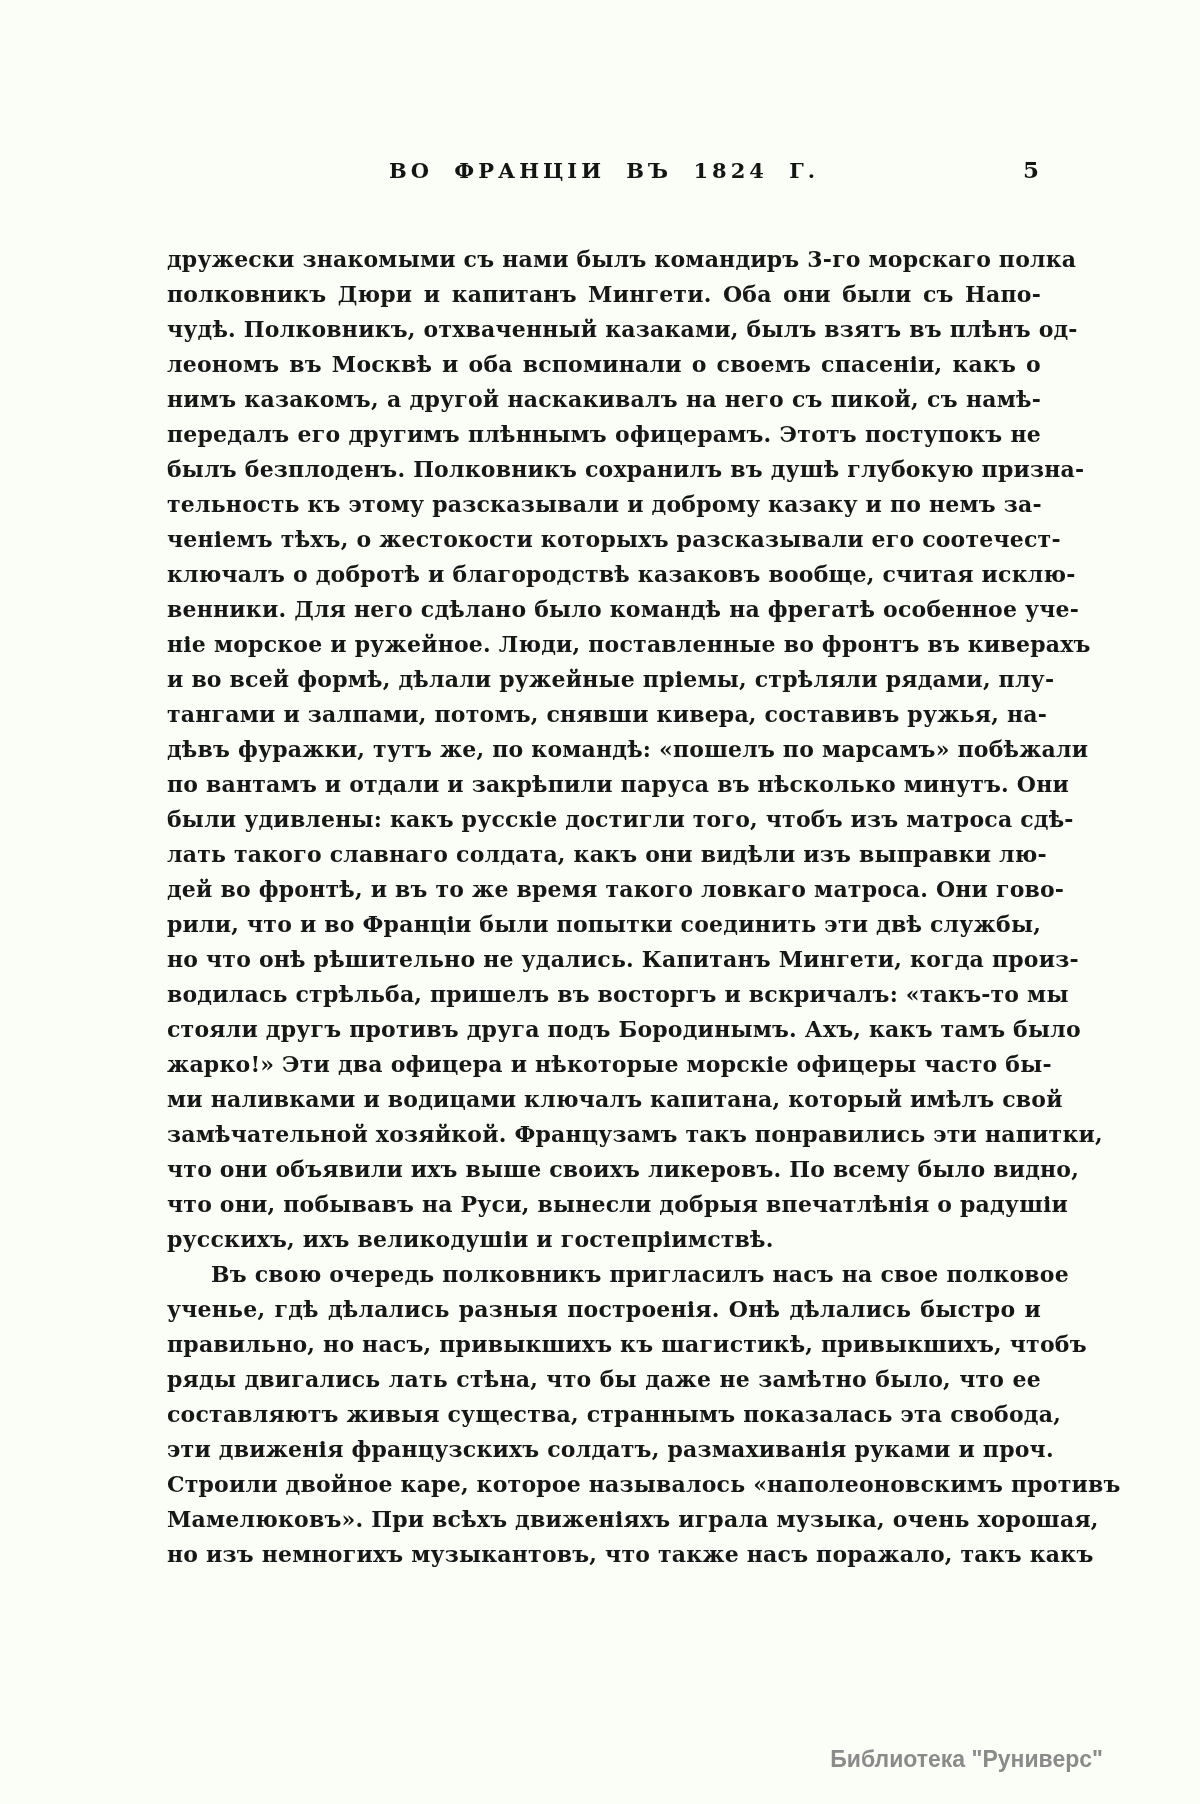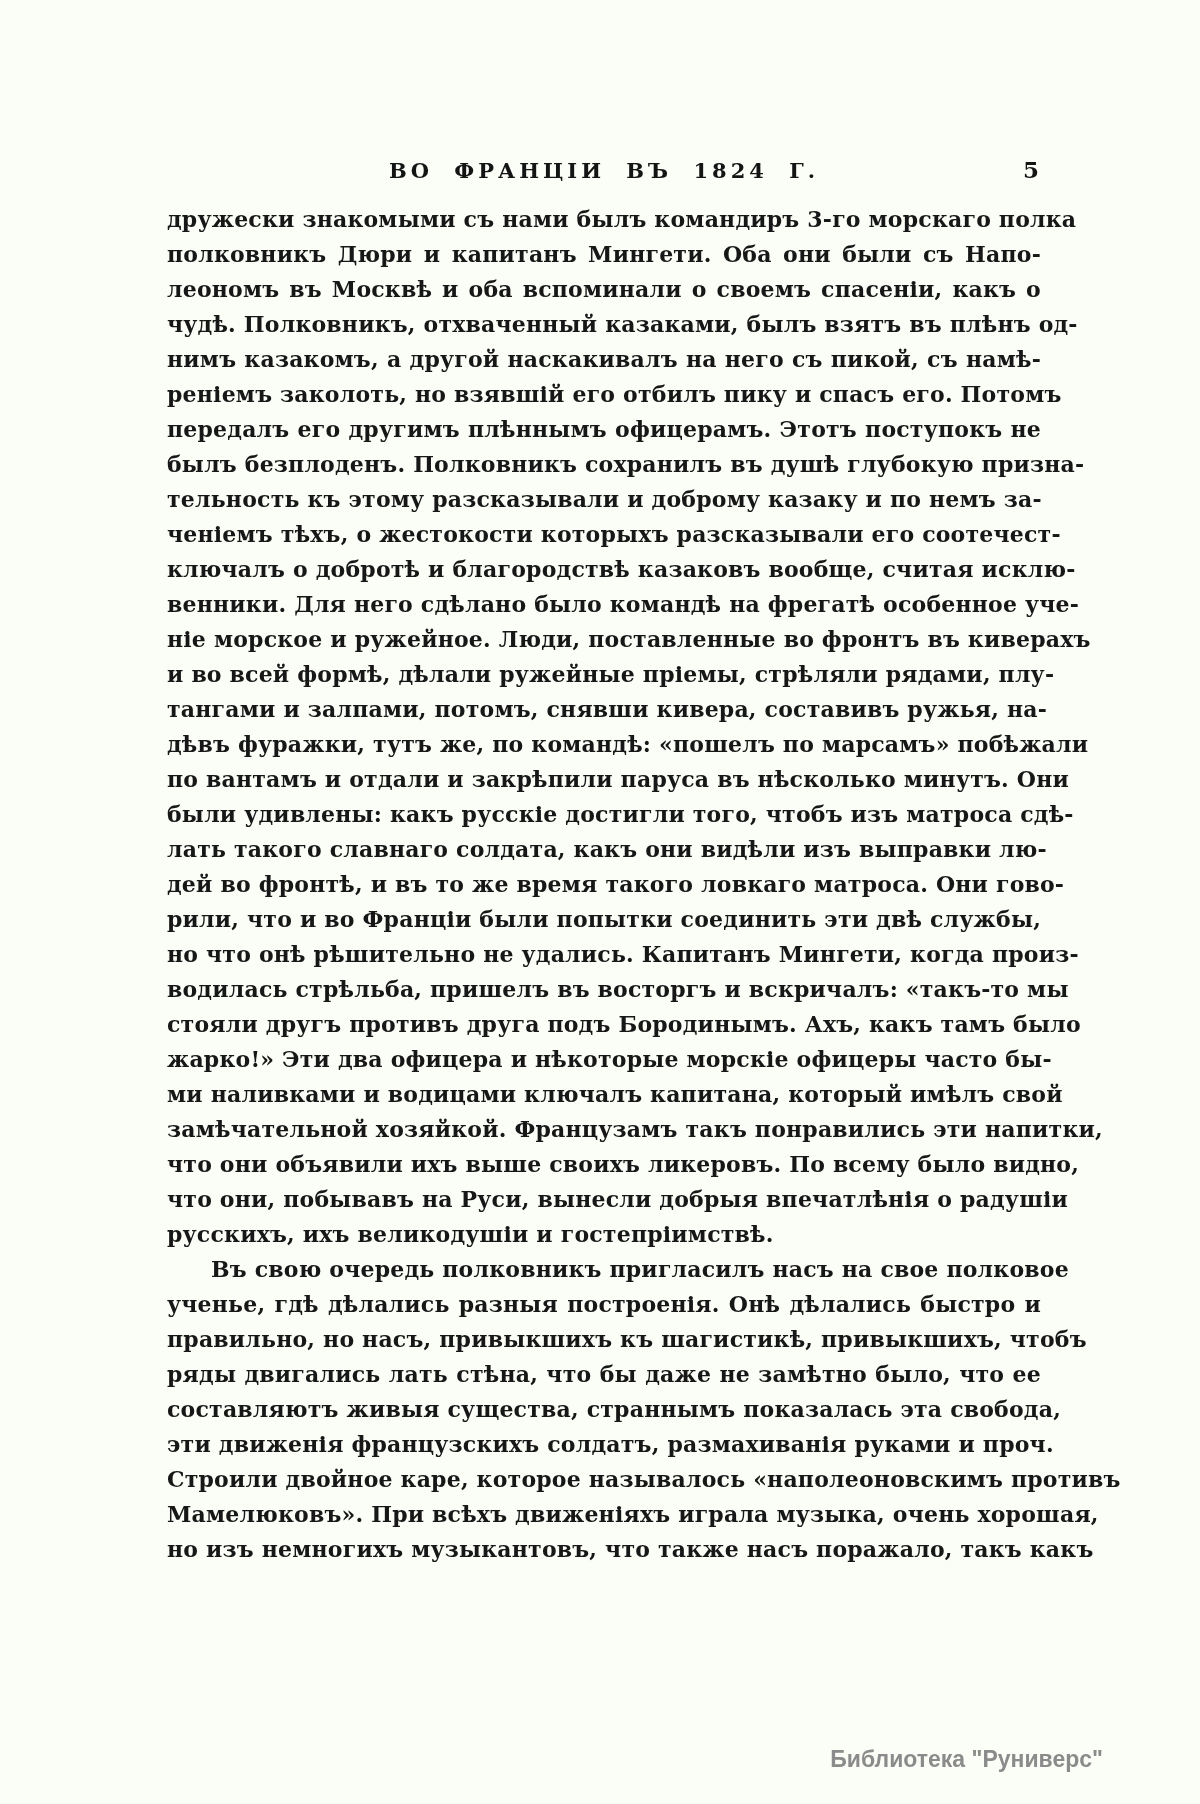--- a/index.html
+++ b/index.html
@@ -43,21 +43,21 @@
   }
   .page-number {
     position: absolute;
     right: 2px;
     top: 8px;
     font-size: 23px;
     font-weight: bold;
     color: #141414;
   }
   .text-body {
-    margin-top: 14px;
+    margin-top: 54px;
   }
   .line {
     height: 35px;
     line-height: 35px;
     font-size: 22px;
     font-weight: bold;
     letter-spacing: 0.2px;
     white-space: nowrap;
     text-align: justify;
     text-align-last: justify;
@@ -85,24 +85,23 @@
 
 <div class="page">
   <div class="text-block">
     <div class="running-header">
       <div class="header-title">ВО ФРАНЦІИ ВЪ 1824 Г.</div>
       <div class="page-number">5</div>
     </div>
     <div class="text-body">
         <div class="line">дружески знакомыми съ нами былъ командиръ 3-го морскаго полка</div>
         <div class="line">полковникъ Дюри и капитанъ Мингети. Оба они были съ Напо-</div>
+        <div class="line">чудѣ. Полковникъ, отхваченный казаками, былъ взятъ въ плѣнъ од-</div>
         <div class="line">леономъ въ Москвѣ и оба вспоминали о своемъ спасеніи, какъ о</div>
-        <div class="line">чудѣ. Полковникъ, отхваченный казаками, былъ взятъ въ плѣнъ од-</div>
         <div class="line">нимъ казакомъ, а другой наскакивалъ на него съ пикой, съ намѣ-</div>
-        <div class="line">реніемъ заколоть, но взявшій его отбилъ пику и спасъ его. Потомъ</div>
         <div class="line">передалъ его другимъ плѣннымъ офицерамъ. Этотъ поступокъ не</div>
         <div class="line">былъ безплоденъ. Полковникъ сохранилъ въ душѣ глубокую призна-</div>
         <div class="line">тельность къ этому разсказывали и доброму казаку и по немъ за-</div>
         <div class="line">ченіемъ тѣхъ, о жестокости которыхъ разсказывали его соотечест-</div>
         <div class="line">ключалъ о добротѣ и благородствѣ казаковъ вообще, считая исклю-</div>
         <div class="line">венники. Для него сдѣлано было командѣ на фрегатѣ особенное уче-</div>
         <div class="line">ніе морское и ружейное. Люди, поставленные во фронтъ въ киверахъ</div>
         <div class="line">и во всей формѣ, дѣлали ружейные пріемы, стрѣляли рядами, плу-</div>
         <div class="line">тангами и залпами, потомъ, снявши кивера, составивъ ружья, на-</div>
         <div class="line">дѣвъ фуражки, тутъ же, по командѣ: «пошелъ по марсамъ» побѣжали</div>

